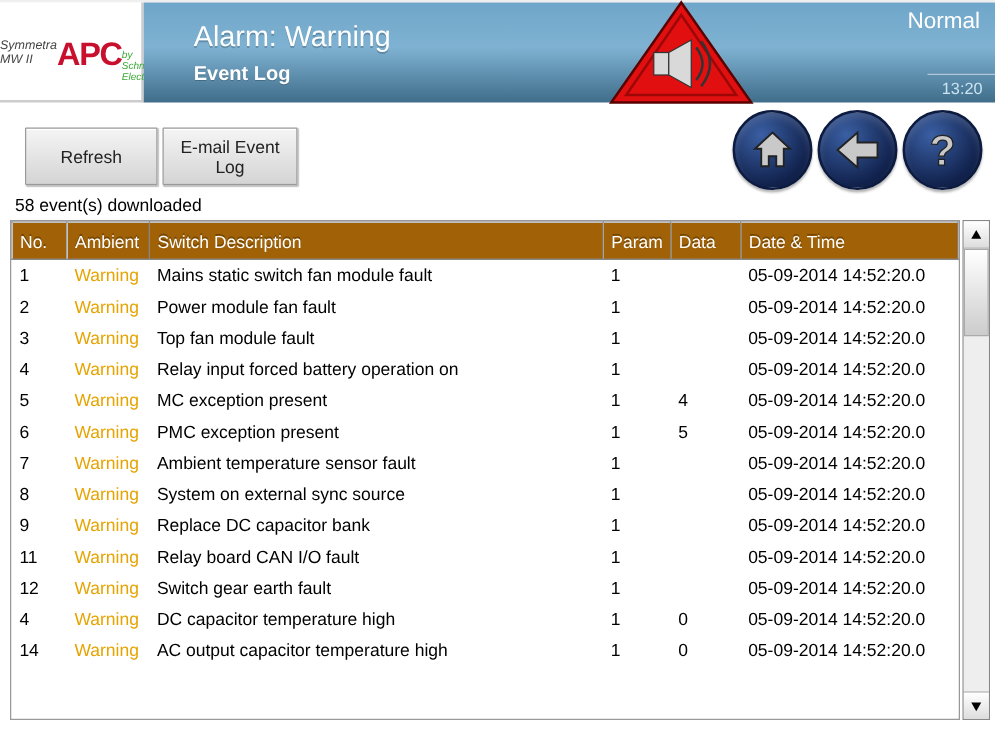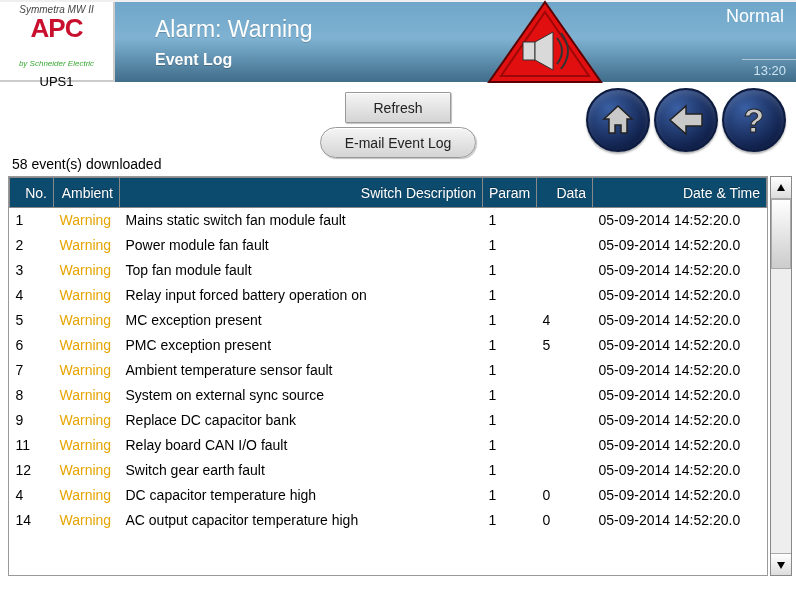--- a/index.html
+++ b/index.html
@@ -12,21 +12,21 @@
     width: 100%;
     border-top: 2px solid #efefef;
   }
   .brand-box {
     width: 115px;
     height: 100%;
     background: #fff;
     border-right: 2px solid #ccc;
     border-bottom: 2px solid #ccc;
     display: flex;
-    flex-direction: column;
+    flex-direction: row;
     align-items: center;
     padding-top: 2px;
   }
   .brand-top { font-size: 10px; color: #444; font-style: italic; }
   .brand-logo { font-weight: 900; font-size: 26px; color: #c8102e; letter-spacing: -1px; line-height: 22px; margin-top: 2px;}
   .brand-sub { font-size: 8px; color: #3aaa35; font-style: italic; margin-top: 20px; }
   .brand-ups { font-size: 13px; color: #000; margin-top: 6px; }
 
   .header-main {
     flex: 1;
@@ -52,34 +52,33 @@
     height: 86px;
   }
 
   .toolbar {
     display: flex;
     align-items: center;
     padding: 10px 20px 4px 20px;
     gap: 4px;
     position: relative;
     height: 80px;
-    flex-direction: column;
   }
   .btn {
     height: 46px;
     background: linear-gradient(to bottom, #f5f5f5, #d4d4d4);
     border: 1px solid #999;
     box-shadow: inset 0 1px 0 #fff, 1px 1px 1px rgba(0,0,0,0.25);
     font-size: 14px;
     color: #222;
     cursor: pointer;
     border-radius: 1px;
   }
   .btn.refresh { width: 106px; }
-  .btn.email   { width: 156px; border-radius: 17px; }
+  .btn.email   { width: 108px; }
 
   .nav-icons {
     position: absolute;
     right: 10px;
     top: 6px;
     display: flex;
     gap: 4px;
   }
   .circ-btn {
     width: 64px; height: 64px;
@@ -95,23 +94,23 @@
 
   .table-wrap { width: 796px; height: 404px; display: flex; }
   .table-inner {
     flex: 1;
     border: 1px solid #999;
     margin: 4px 0 0 8px;
     overflow: hidden;
   }
   table { width: 100%; border-collapse: collapse; table-layout: fixed; }
   thead th {
-    background: #0c4a6e;
+    background: #a16207;
     color: #fff;
-    text-align: right;
+    text-align: left;
     font-weight: normal;
     font-size: 14px;
     height: 30px;
     padding: 4px 6px;
     border: 1px solid #888;
     text-shadow: 0 -1px 0 rgba(0,0,0,0.3);
     overflow: hidden;
   }
   tbody td {
     font-size: 14px;

